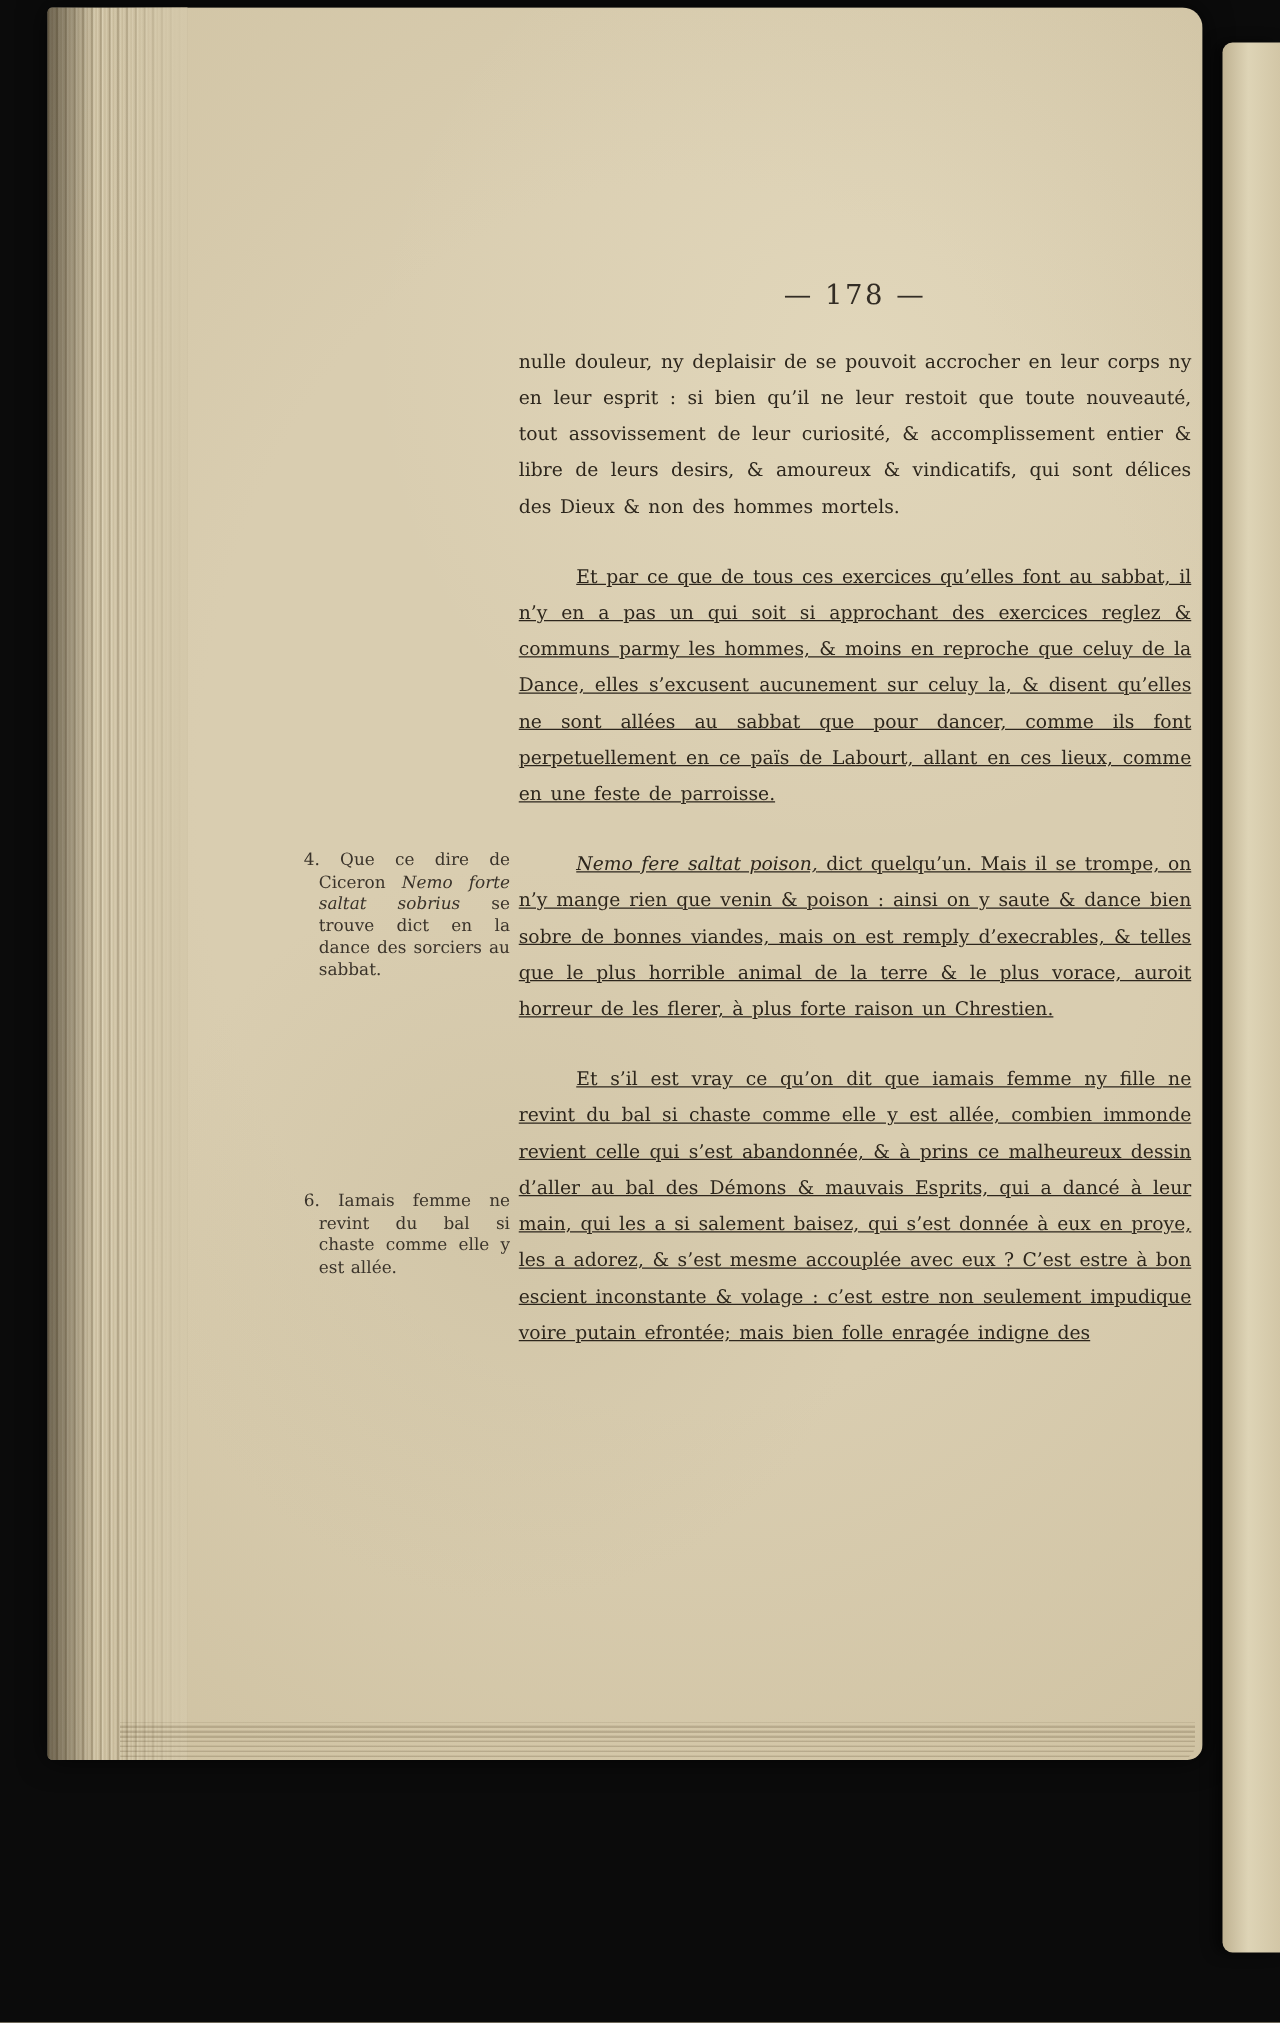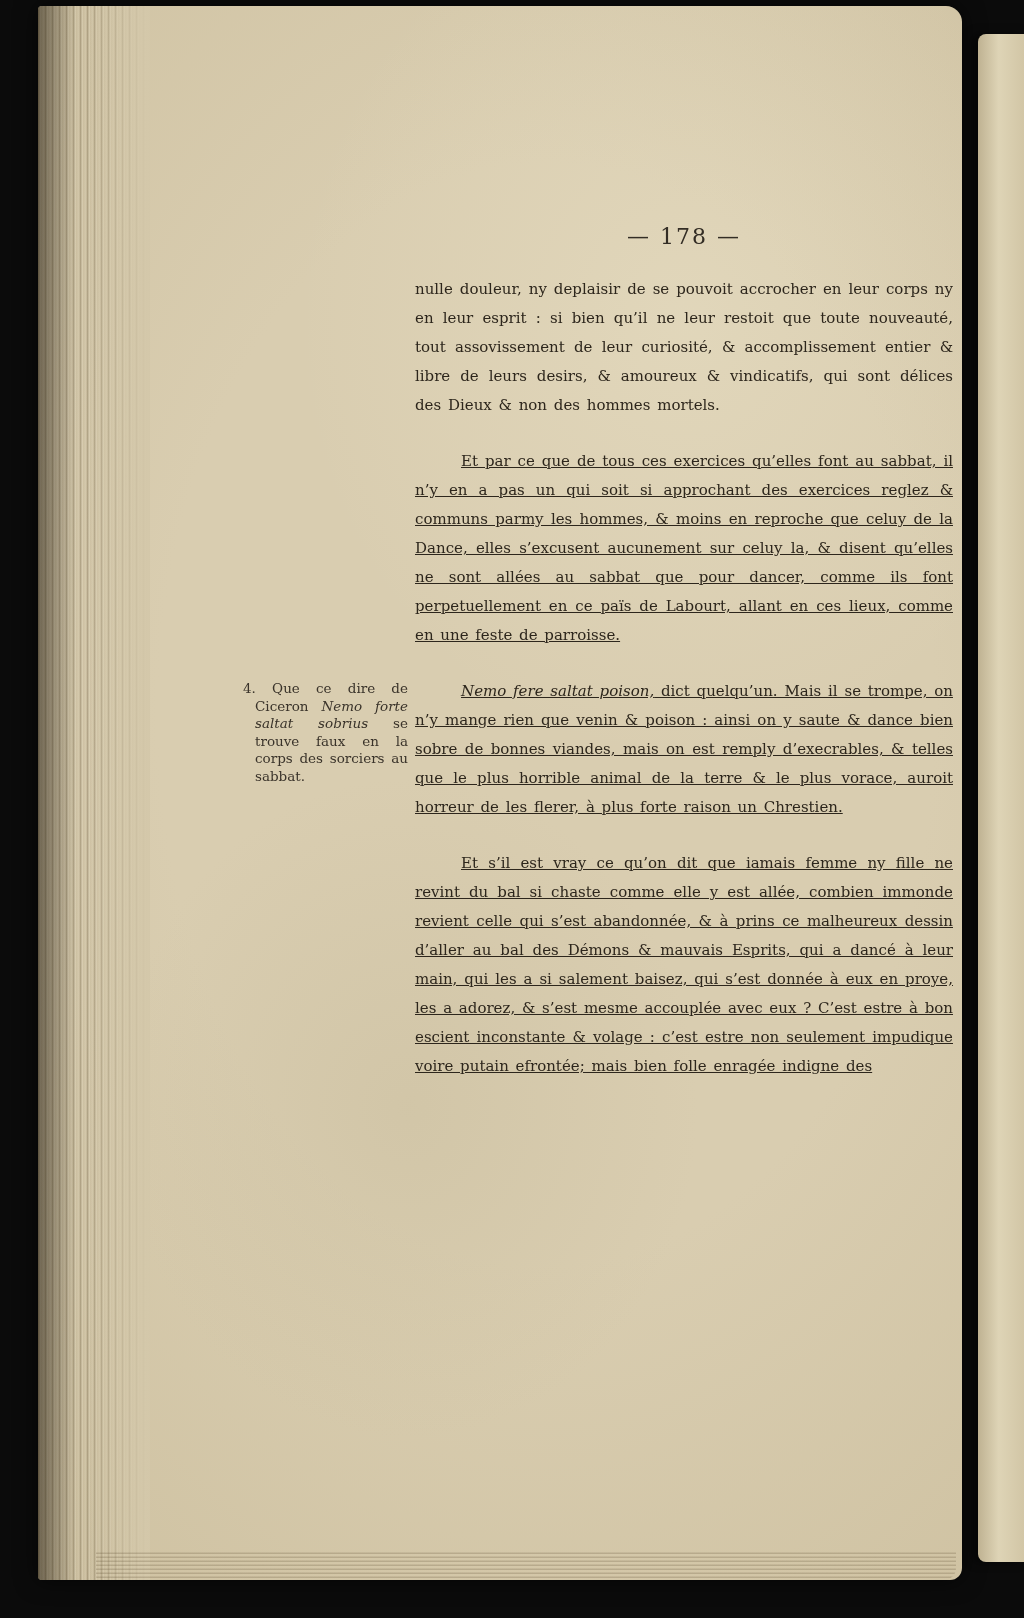--- a/index.html
+++ b/index.html
@@ -17,21 +17,21 @@
   .scan {
     position: absolute;
     inset: 0;
   }
   
   .page {
     position: absolute;
     left: 38px;
     top: 6px;
     width: 924px;
-    height: 1574px;
+    height: 1402px;
     background:
       radial-gradient(ellipse 60% 40% at 70% 20%, rgba(240,232,206,0.35), rgba(0,0,0,0) 70%),
       radial-gradient(ellipse 45% 30% at 40% 70%, rgba(196,184,152,0.35), rgba(0,0,0,0) 70%),
       radial-gradient(ellipse 120% 100% at 55% 45%, #d9cdb0 35%, #cfc2a2 70%, #b4a683 100%);
     background-color: #d4c8aa;
     border-radius: 4px 16px 12px 4px;
     box-shadow: 0 0 22px rgba(0,0,0,0.65);
   }
   
   .page-edges {
@@ -137,28 +137,29 @@
     <div class="content">
 
       <div class="page-number">— 178 —</div>
 
       <p class="para">nulle douleur, ny deplaisir de se pouvoit accrocher en leur corps ny en leur esprit : si bien qu’il ne leur restoit que toute nouveauté, tout assovissement de leur curiosité, &amp; accomplissement entier &amp; libre de leurs desirs, &amp; amoureux &amp; vindicatifs, qui sont délices des Dieux &amp; non des hommes mortels.</p>
 
       <p class="para indent">Et par ce que de tous ces exercices qu’elles font au sabbat, il n’y en a pas un qui soit si approchant des exercices reglez &amp; communs parmy les hommes, &amp; moins en reproche que celuy de la Dance, elles s’excusent aucunement sur celuy la, &amp; disent qu’elles ne sont allées au sabbat que pour dancer, comme ils font perpetuellement en ce païs de Labourt, allant en ces lieux, comme en une feste de parroisse.</p>
 
       <div class="para-row">
         <div class="margin-note note5">
-          <span>4. Que ce dire de Ciceron </span><span class="it">Nemo forte saltat sobrius</span><span> se trouve faux en la corps des sorciers au sabbat.</span>
+          <span>4. Que ce dire de Ciceron </span><span class="it">Nemo forte saltat sobrius</span><span> se trouve dict en la dance des sorciers au sabbat.</span>
         </div>
         <p class="para indent">
           <span class="it">Nemo fere saltat poison,</span><span> dict quelqu’un. Mais il se trompe, on n’y mange rien que venin &amp; poison : ainsi on y saute &amp; dance bien sobre de bonnes viandes, mais on est remply d’execrables, &amp; telles que le plus horrible animal de la terre &amp; le plus vorace, auroit horreur de les flerer, à plus forte raison un Chrestien.</span>
         </p>
       </div>
 
       <div class="para-row">
+        <div class="margin-note note6">6. Iamais femme ne revint du bal si chaste comme elle y est allée.</div>
         <p class="para indent">Et s’il est vray ce qu’on dit que iamais femme ny fille ne revint du bal si chaste comme elle y est allée, combien immonde revient celle qui s’est abandonnée, &amp; à prins ce malheureux dessin d’aller au bal des Démons &amp; mauvais Esprits, qui a dancé à leur main, qui les a si salement baisez, qui s’est donnée à eux en proye, les a adorez, &amp; s’est mesme accouplée avec eux ? C’est estre à bon escient inconstante &amp; volage : c’est estre non seulement impudique voire putain efrontée; mais bien folle enragée indigne des</p>
       </div>
 
     </div>
   </div>
 
   <div class="next-page"></div>
 
 </div>
 

